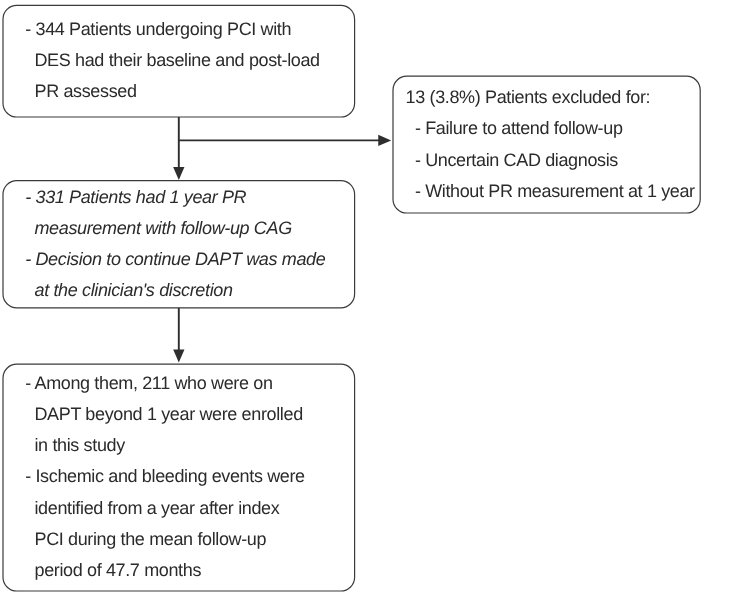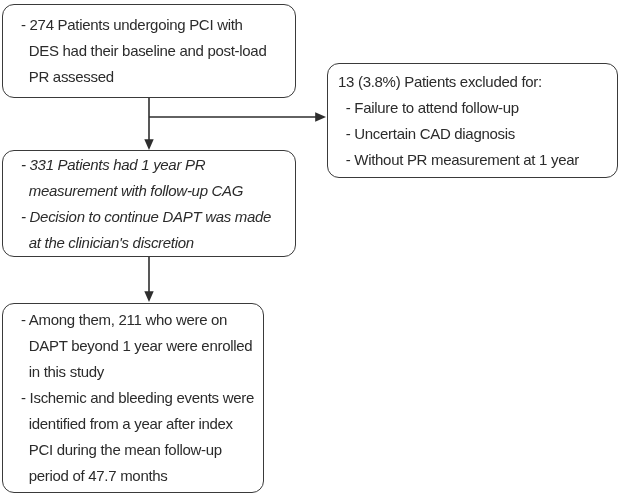--- a/index.html
+++ b/index.html
@@ -33,23 +33,23 @@
     align-items: center;
   }
   .box-text {
     white-space: pre;
     font-size: 15px;
     line-height: 26px;
     letter-spacing: -0.3px;
     color: #2b2b2b;
   }
   .box-a { left: 2px;   top: 4px;   width: 294px; height: 94px;  padding: 0 4px 0 18px; }
-  .box-b { left: 327px; top: 63px;  width: 291px; height: 115px; padding: 0 4px 0 10px; }
+  .box-b { left: 327px; top: 63px;  width: 257px; height: 115px; padding: 0 4px 0 10px; }
   .box-c { left: 2px;   top: 150px; width: 294px; height: 107px; padding: 0 4px 0 18px; font-style: italic; }
-  .box-d { left: 2px;   top: 303px; width: 262px; height: 190px; padding: 0 4px 0 18px; }
+  .box-d { left: 2px;   top: 303px; width: 294px; height: 190px; padding: 0 4px 0 18px; }
   .arrow-line {
     stroke: #2e2e2e;
     stroke-width: 1.6;
     fill: none;
   }
   .arrow-head {
     fill: #2e2e2e;
     stroke: none;
   }
 </style>
@@ -67,21 +67,21 @@
       <line class="arrow-line" x1="149" y1="117" x2="316" y2="117"></line>
       <path class="arrow-head" d="M326,117 L315.2,112.3 L315.2,121.7 Z"></path>
     </g>
     <g>
       <line class="arrow-line" x1="149" y1="256" x2="149" y2="292"></line>
       <path class="arrow-head" d="M149,302 L144.3,291.2 L153.7,291.2 Z"></path>
     </g>
   </svg>
 
   <div class="box box-a">
-    <div class="box-text">- 274 Patients undergoing PCI with
+    <div class="box-text">- 344 Patients undergoing PCI with
   DES had their baseline and post-load
   PR assessed</div>
   </div>
 
   <div class="box box-b">
     <div class="box-text">13 (3.8%) Patients excluded for:
   - Failure to attend follow-up
   - Uncertain CAD diagnosis
   - Without PR measurement at 1 year</div>
   </div>

